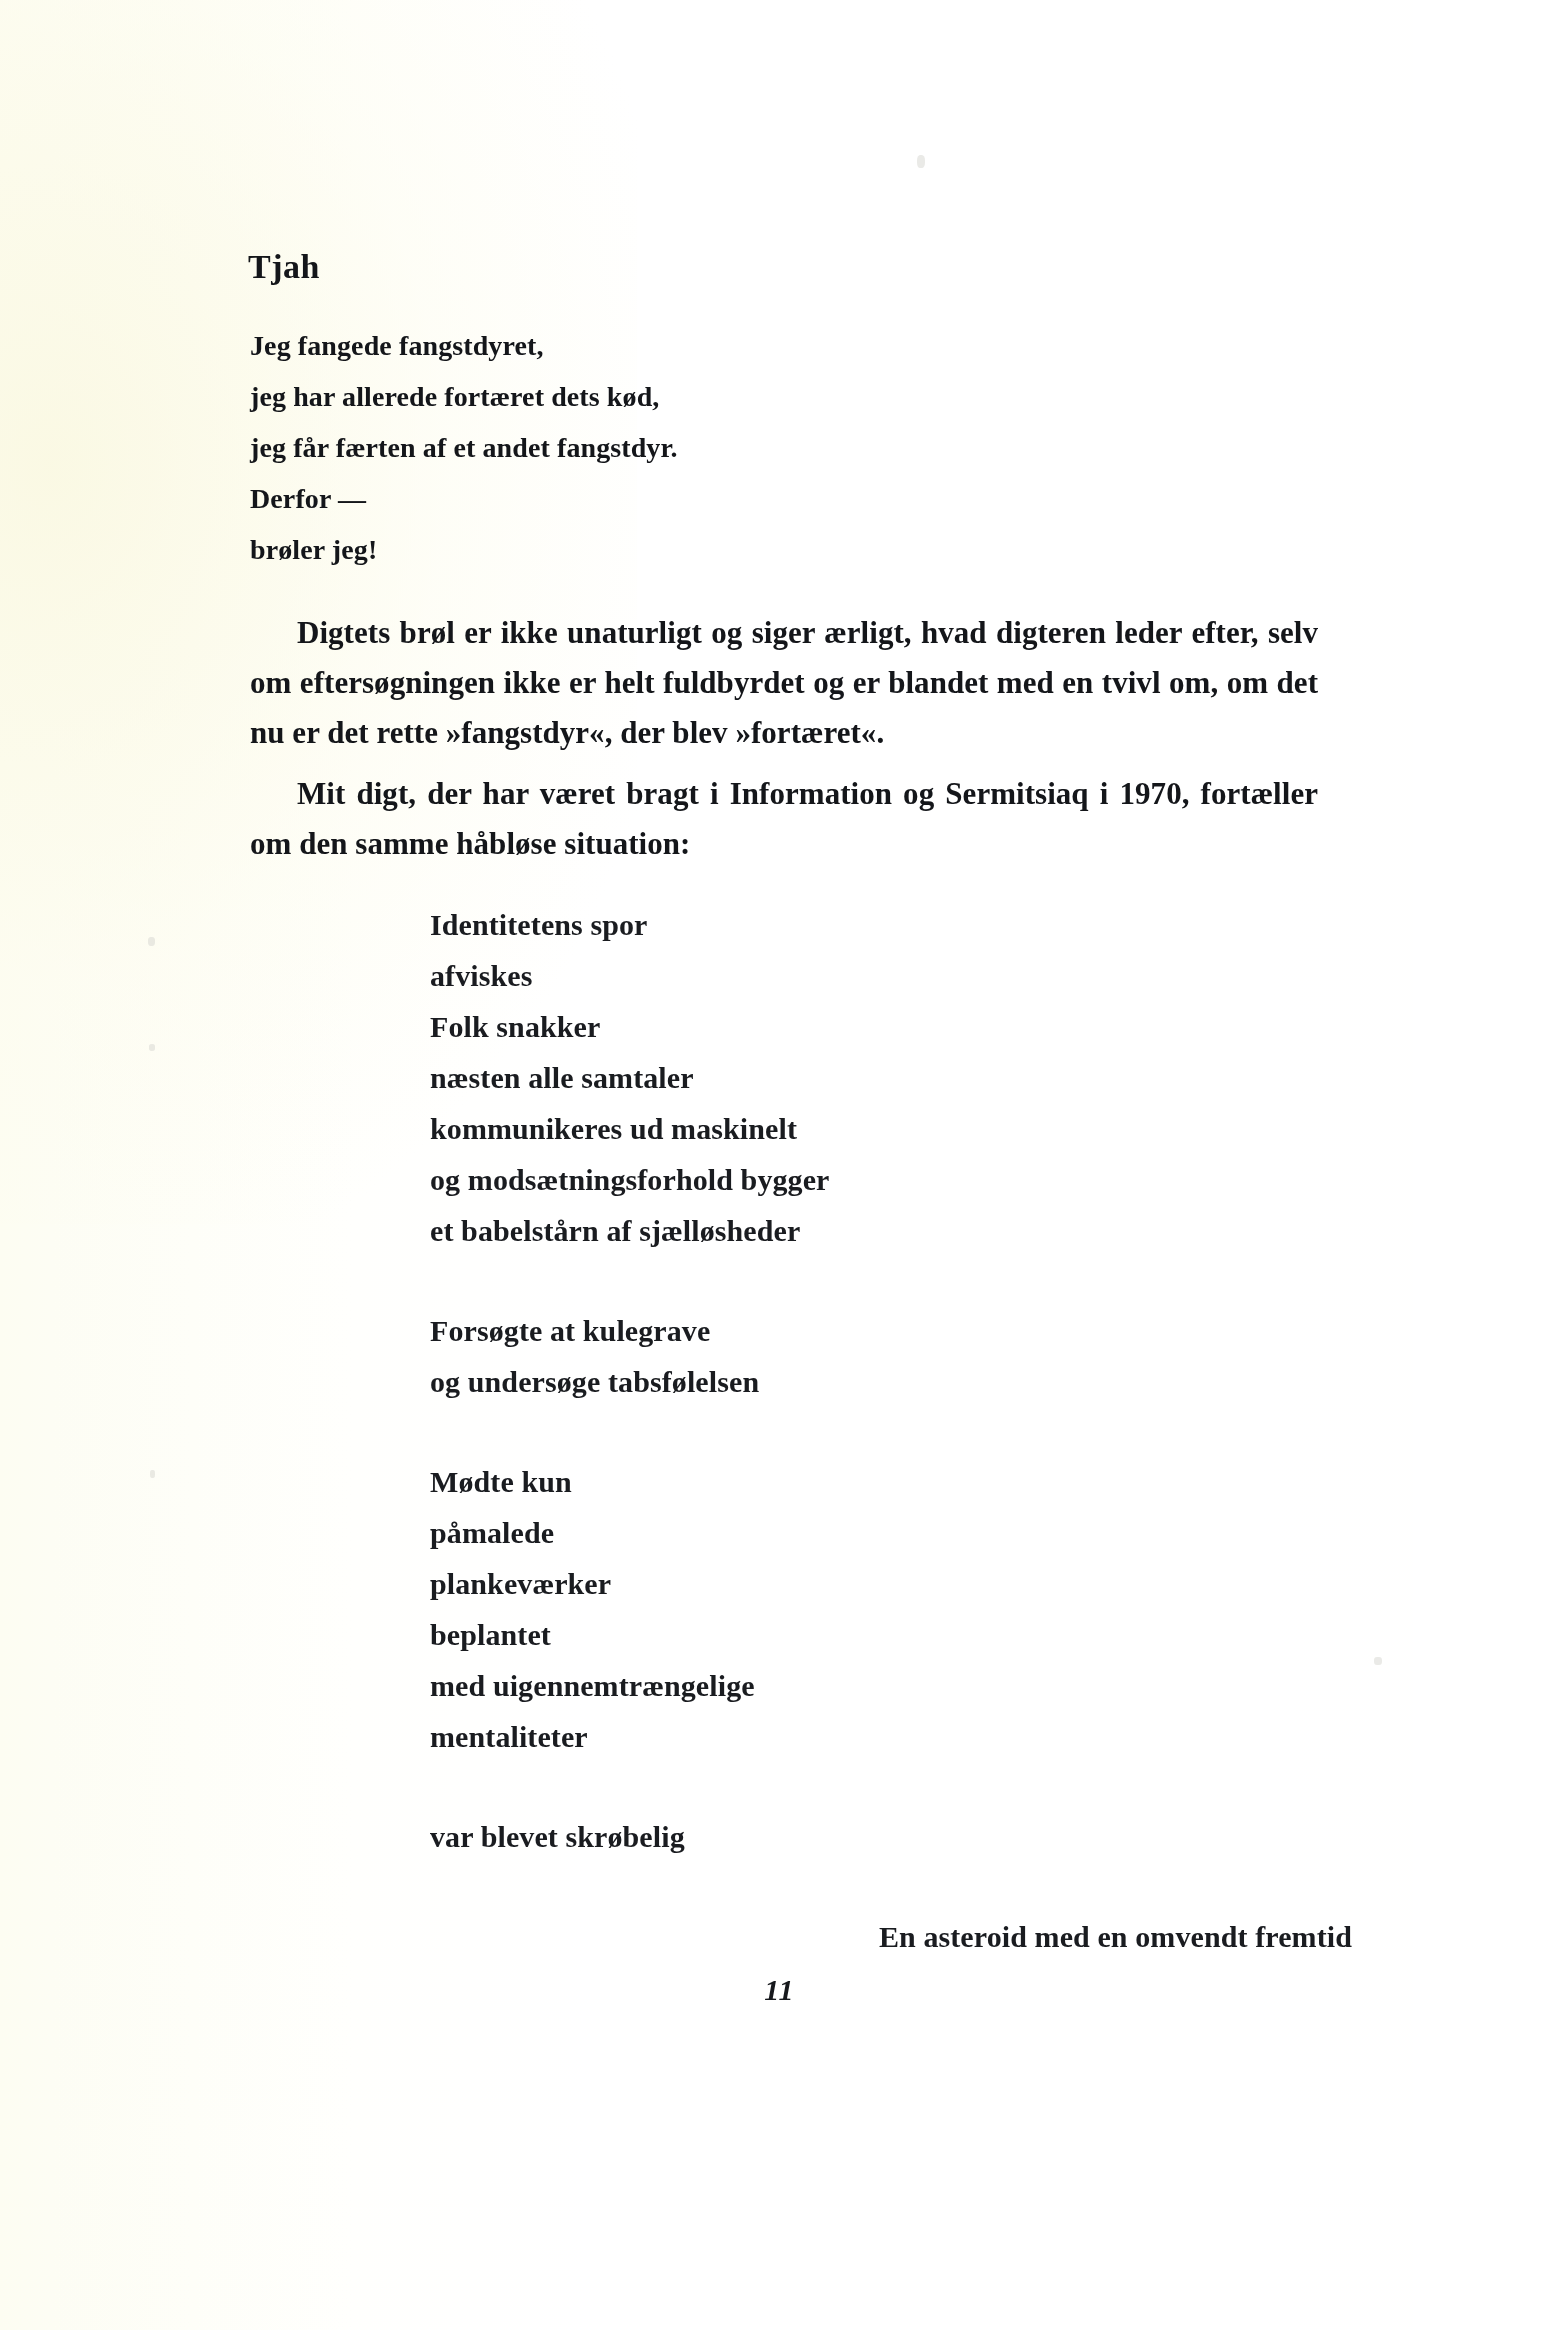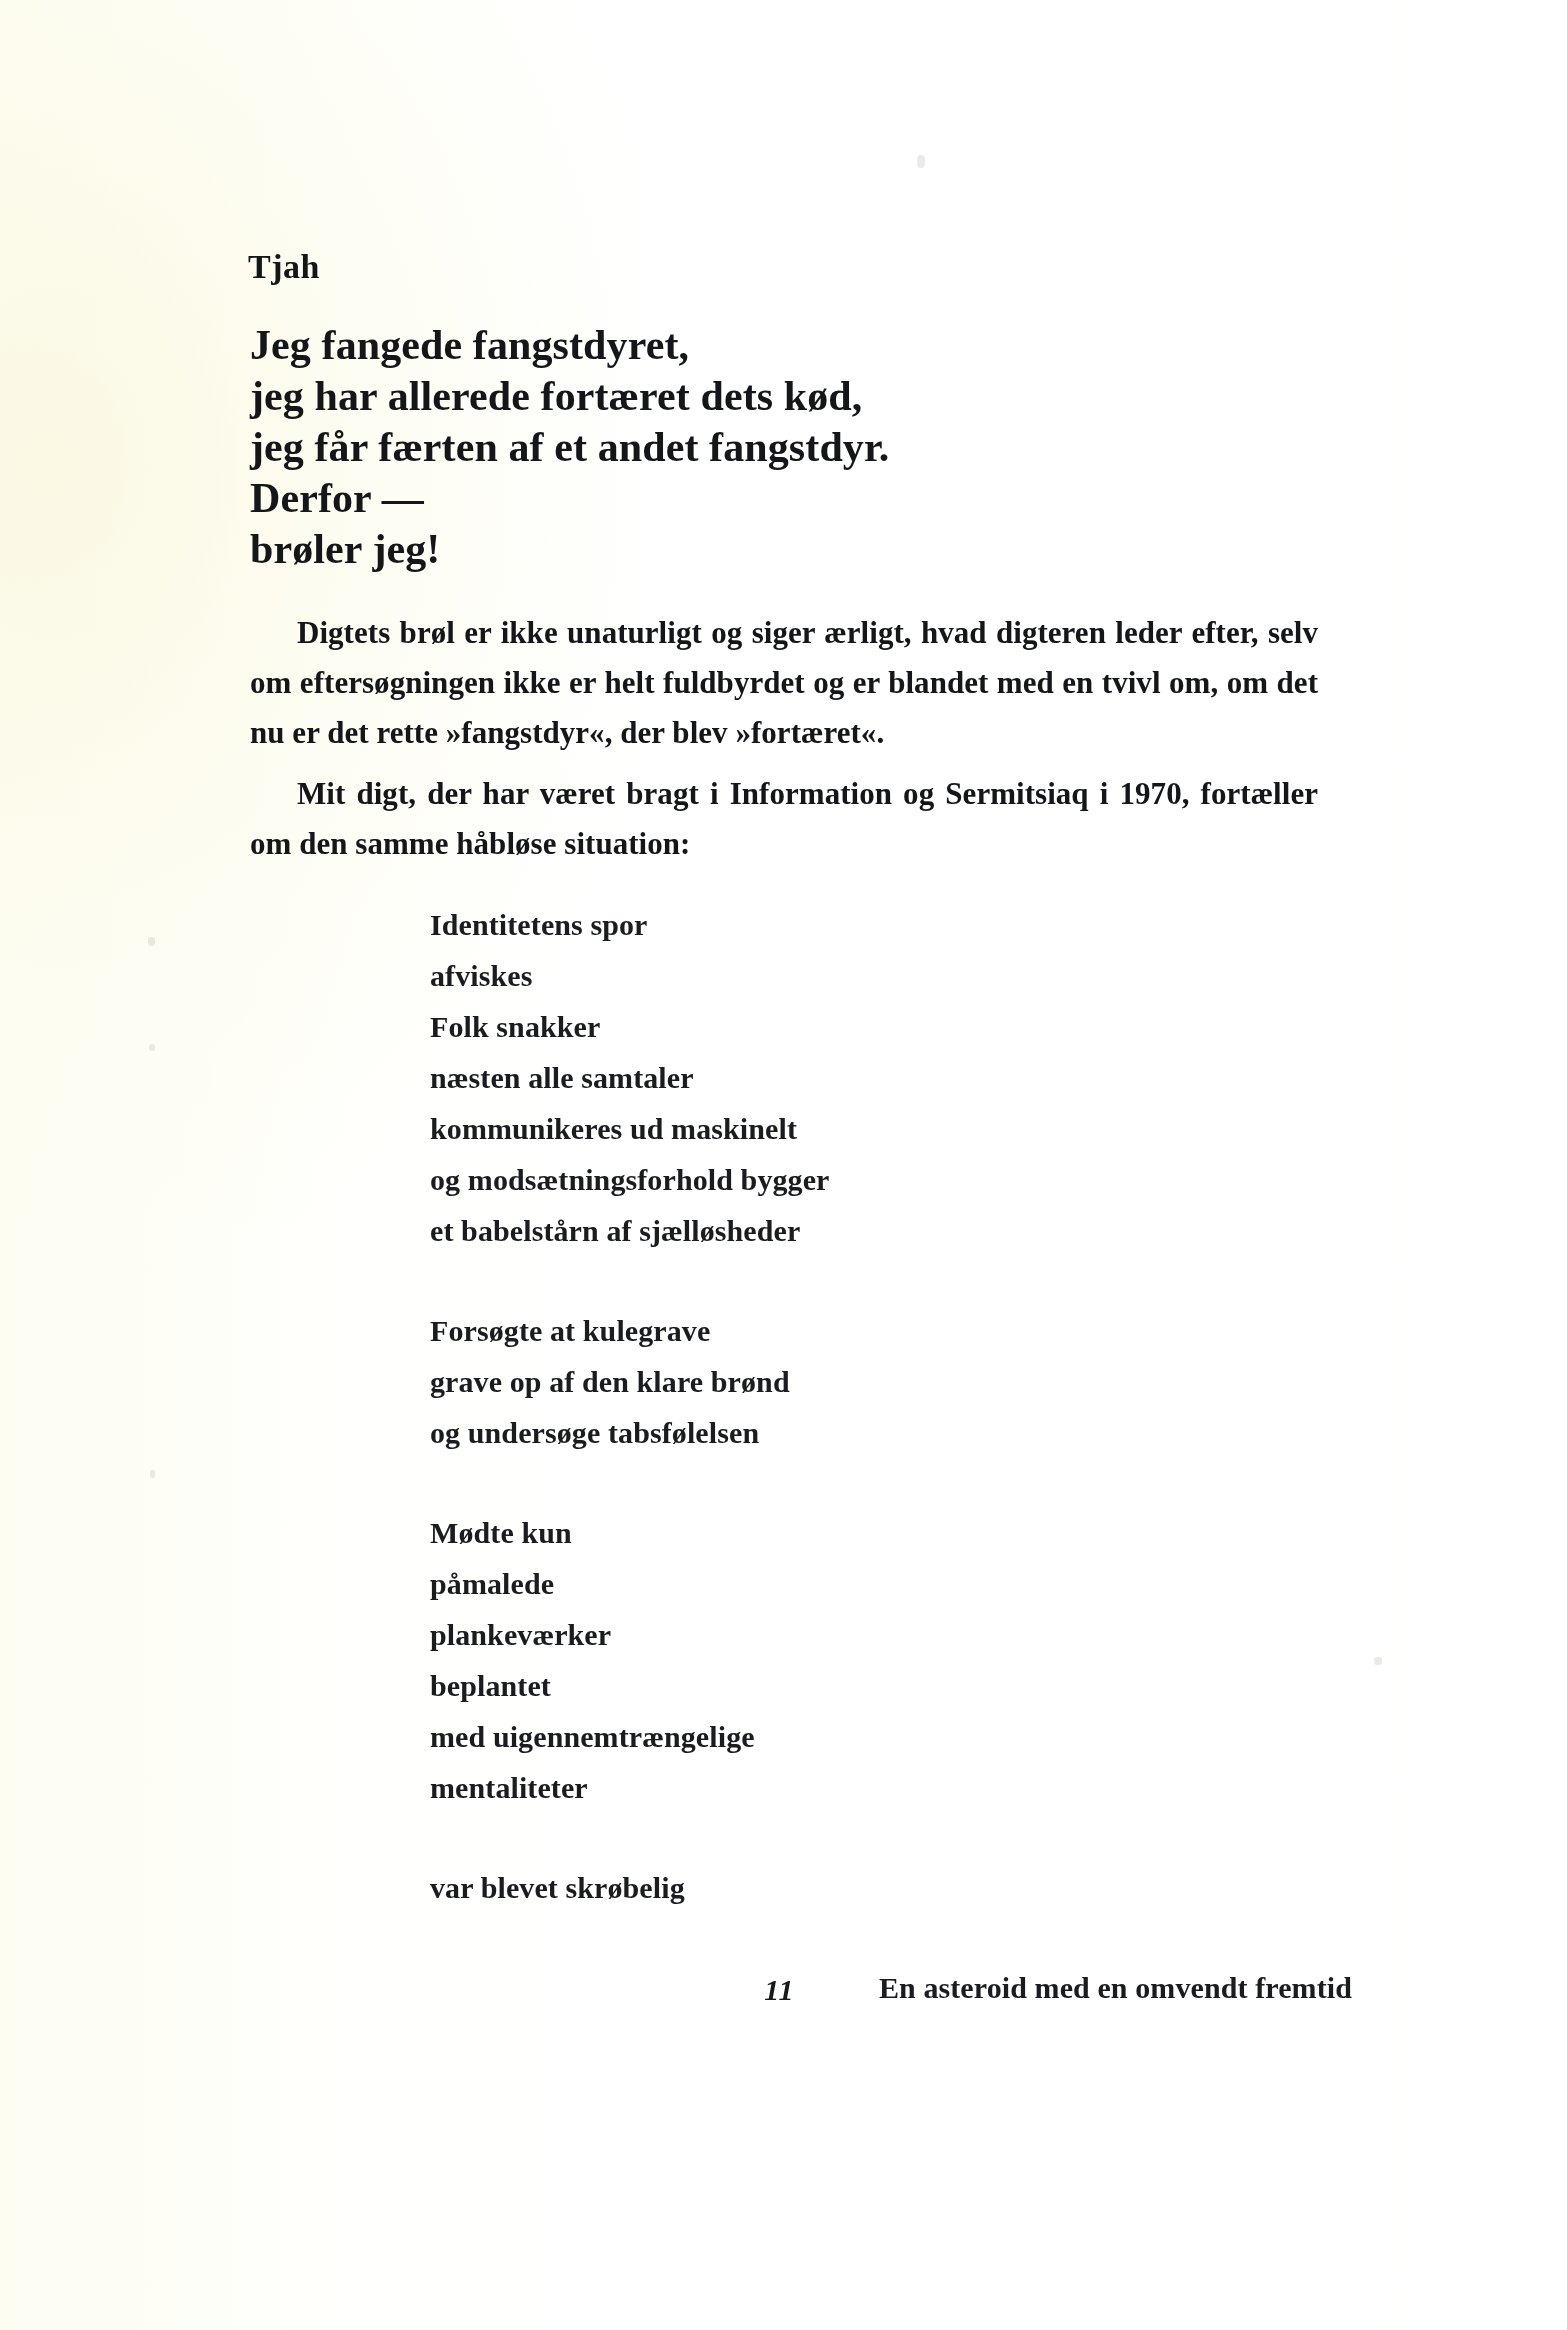--- a/index.html
+++ b/index.html
@@ -58,21 +58,21 @@
     letter-spacing: 0.5px;
     color: #14161a;
   }
 
   
   .opening-verse {
     position: absolute;
     left: 250px;
     top: 320px;
     width: 1073px;
-    font-size: 42px;
+    font-size: 28px;
     line-height: 51px;
     font-weight: 700;
     color: #14161a;
     letter-spacing: 0.1px;
   }
   .opening-verse .vline { white-space: pre; display: block; }
 
   
   .prose {
     position: absolute;
@@ -164,21 +164,20 @@
         <span class="vline">afviskes</span>
         <span class="vline">Folk snakker</span>
         <span class="vline">næsten alle samtaler</span>
         <span class="vline">kommunikeres ud maskinelt</span>
         <span class="vline">og modsætningsforhold bygger</span>
         <span class="vline">et babelstårn af sjælløsheder</span>
       </div>
 
       <div class="stanza">
         <span class="vline">Forsøgte at kulegrave</span>
-        <span class="vline">grave op af den klare brønd</span>
         <span class="vline">og undersøge tabsfølelsen</span>
       </div>
 
       <div class="stanza">
         <span class="vline">Mødte kun</span>
         <span class="vline">påmalede</span>
         <span class="vline">plankeværker</span>
         <span class="vline">beplantet</span>
         <span class="vline">med uigennemtrængelige</span>
         <span class="vline">mentaliteter</span>

